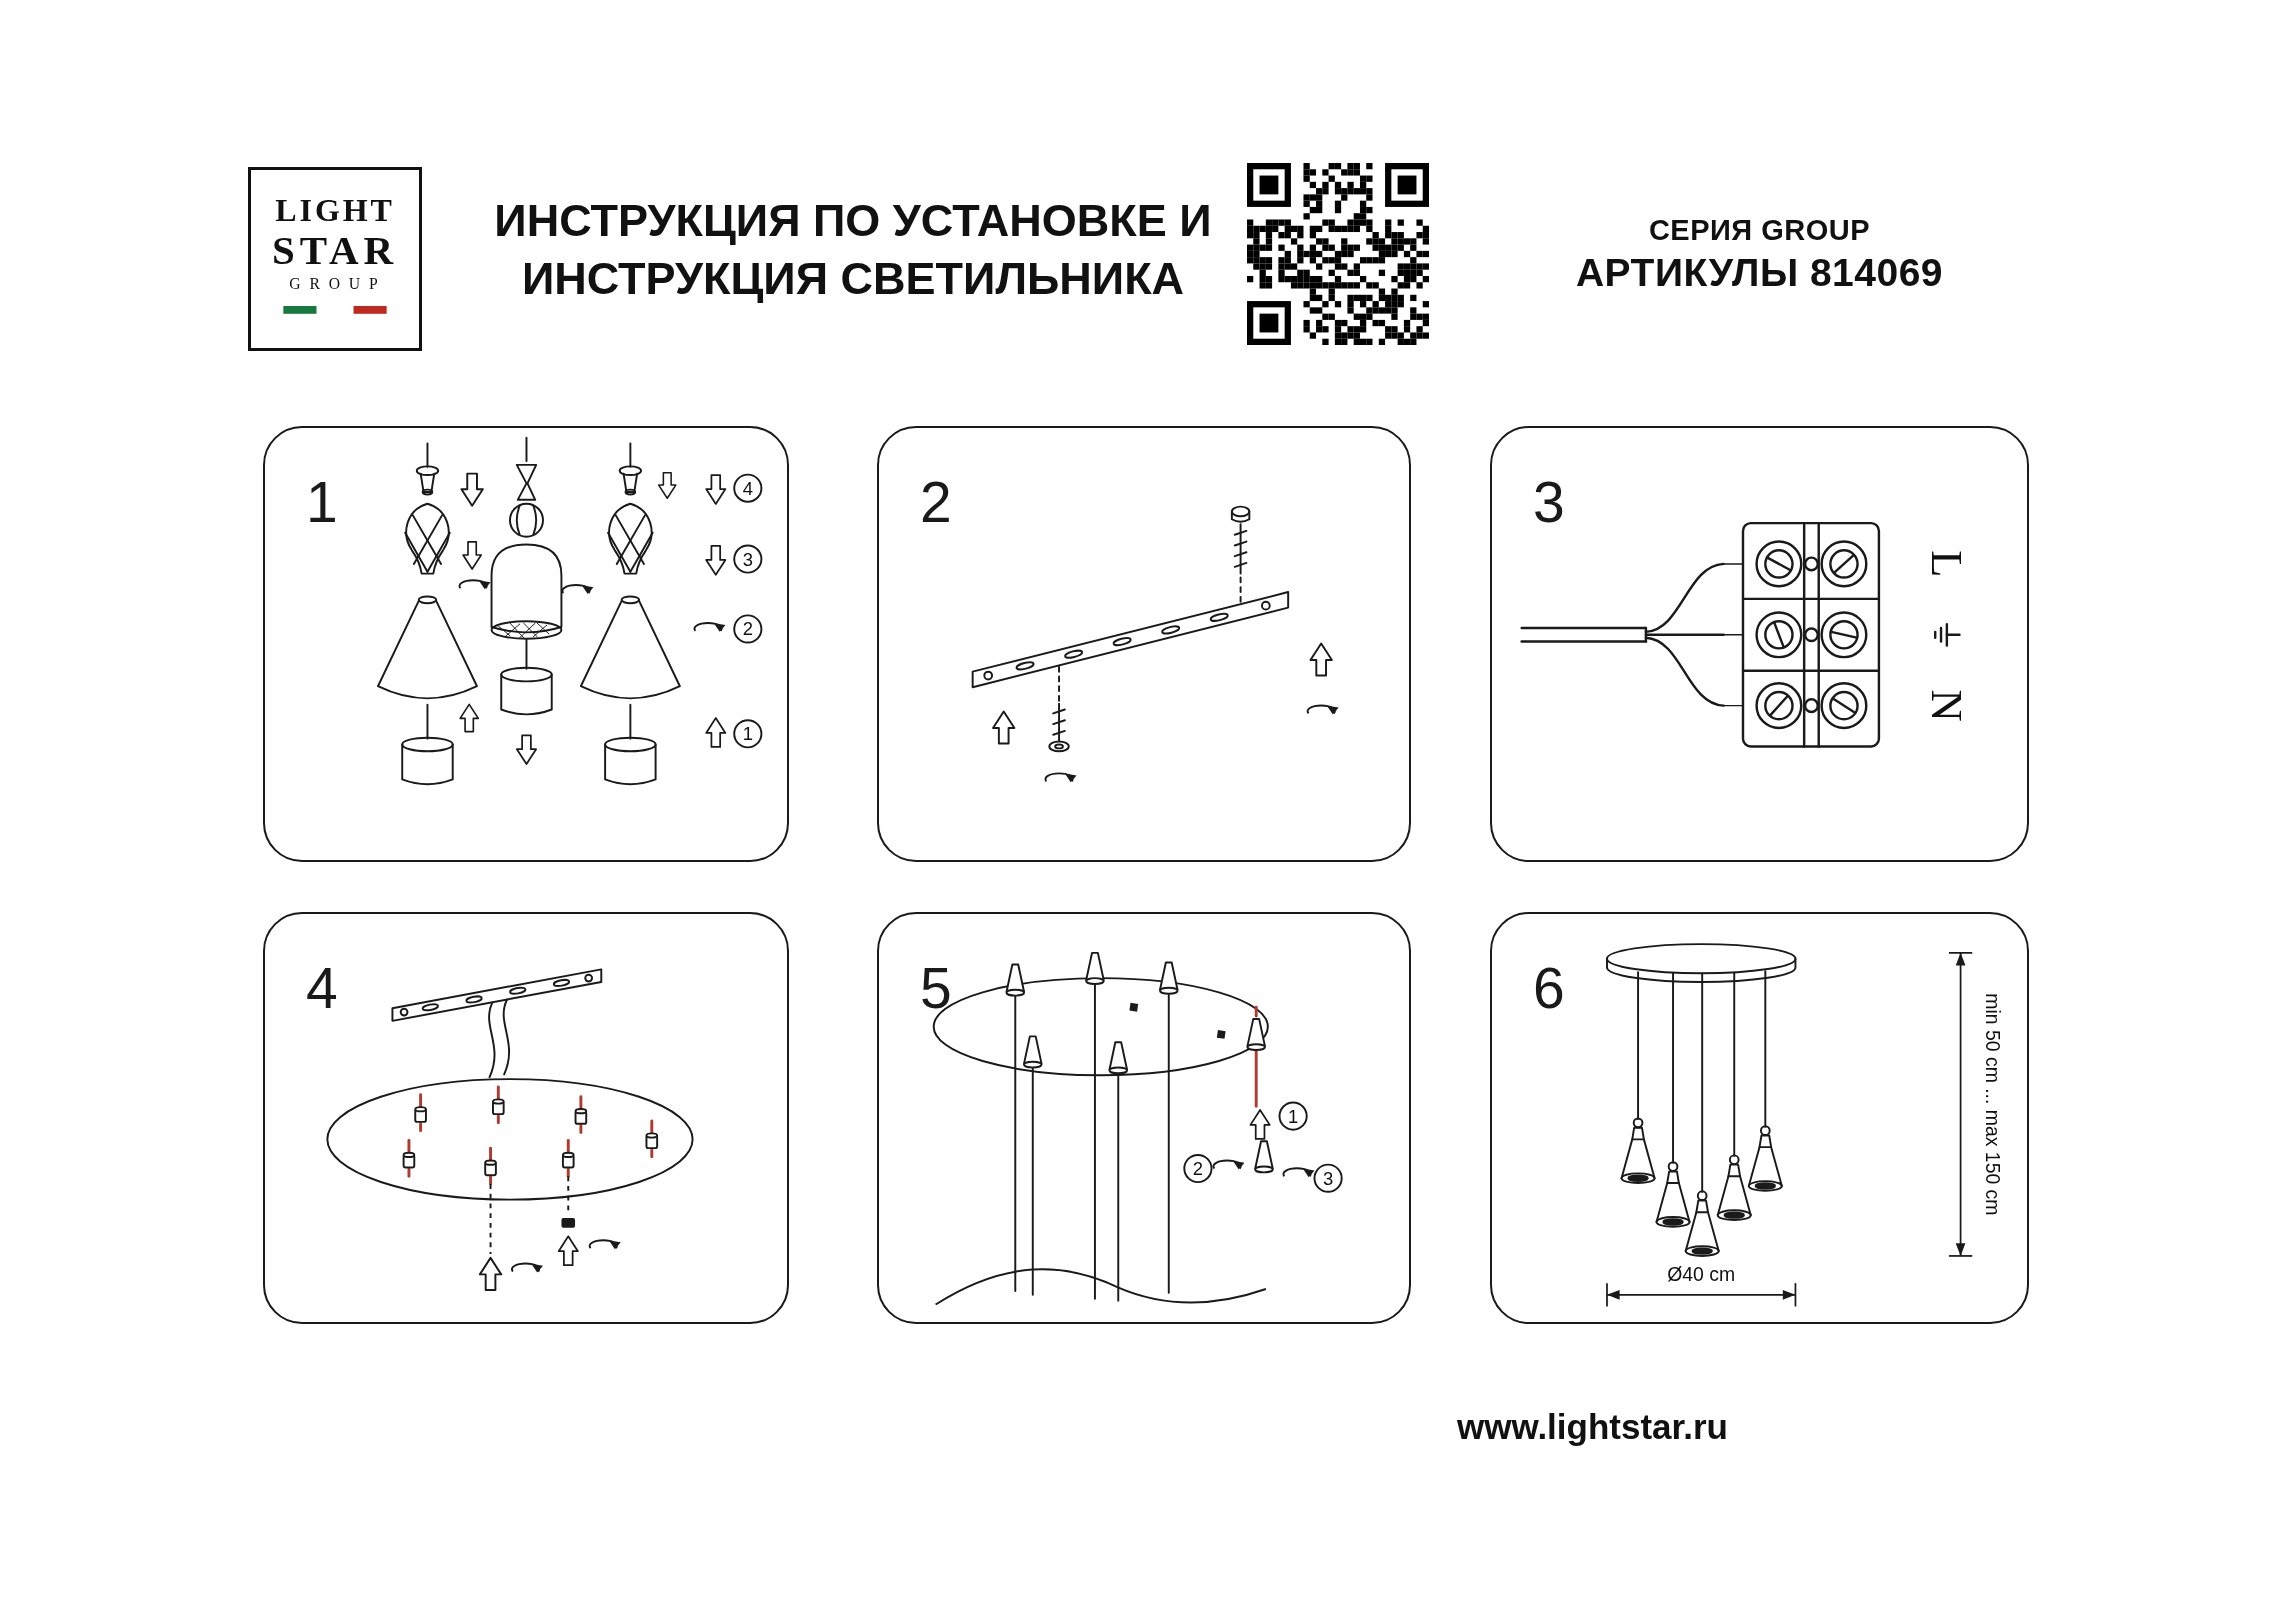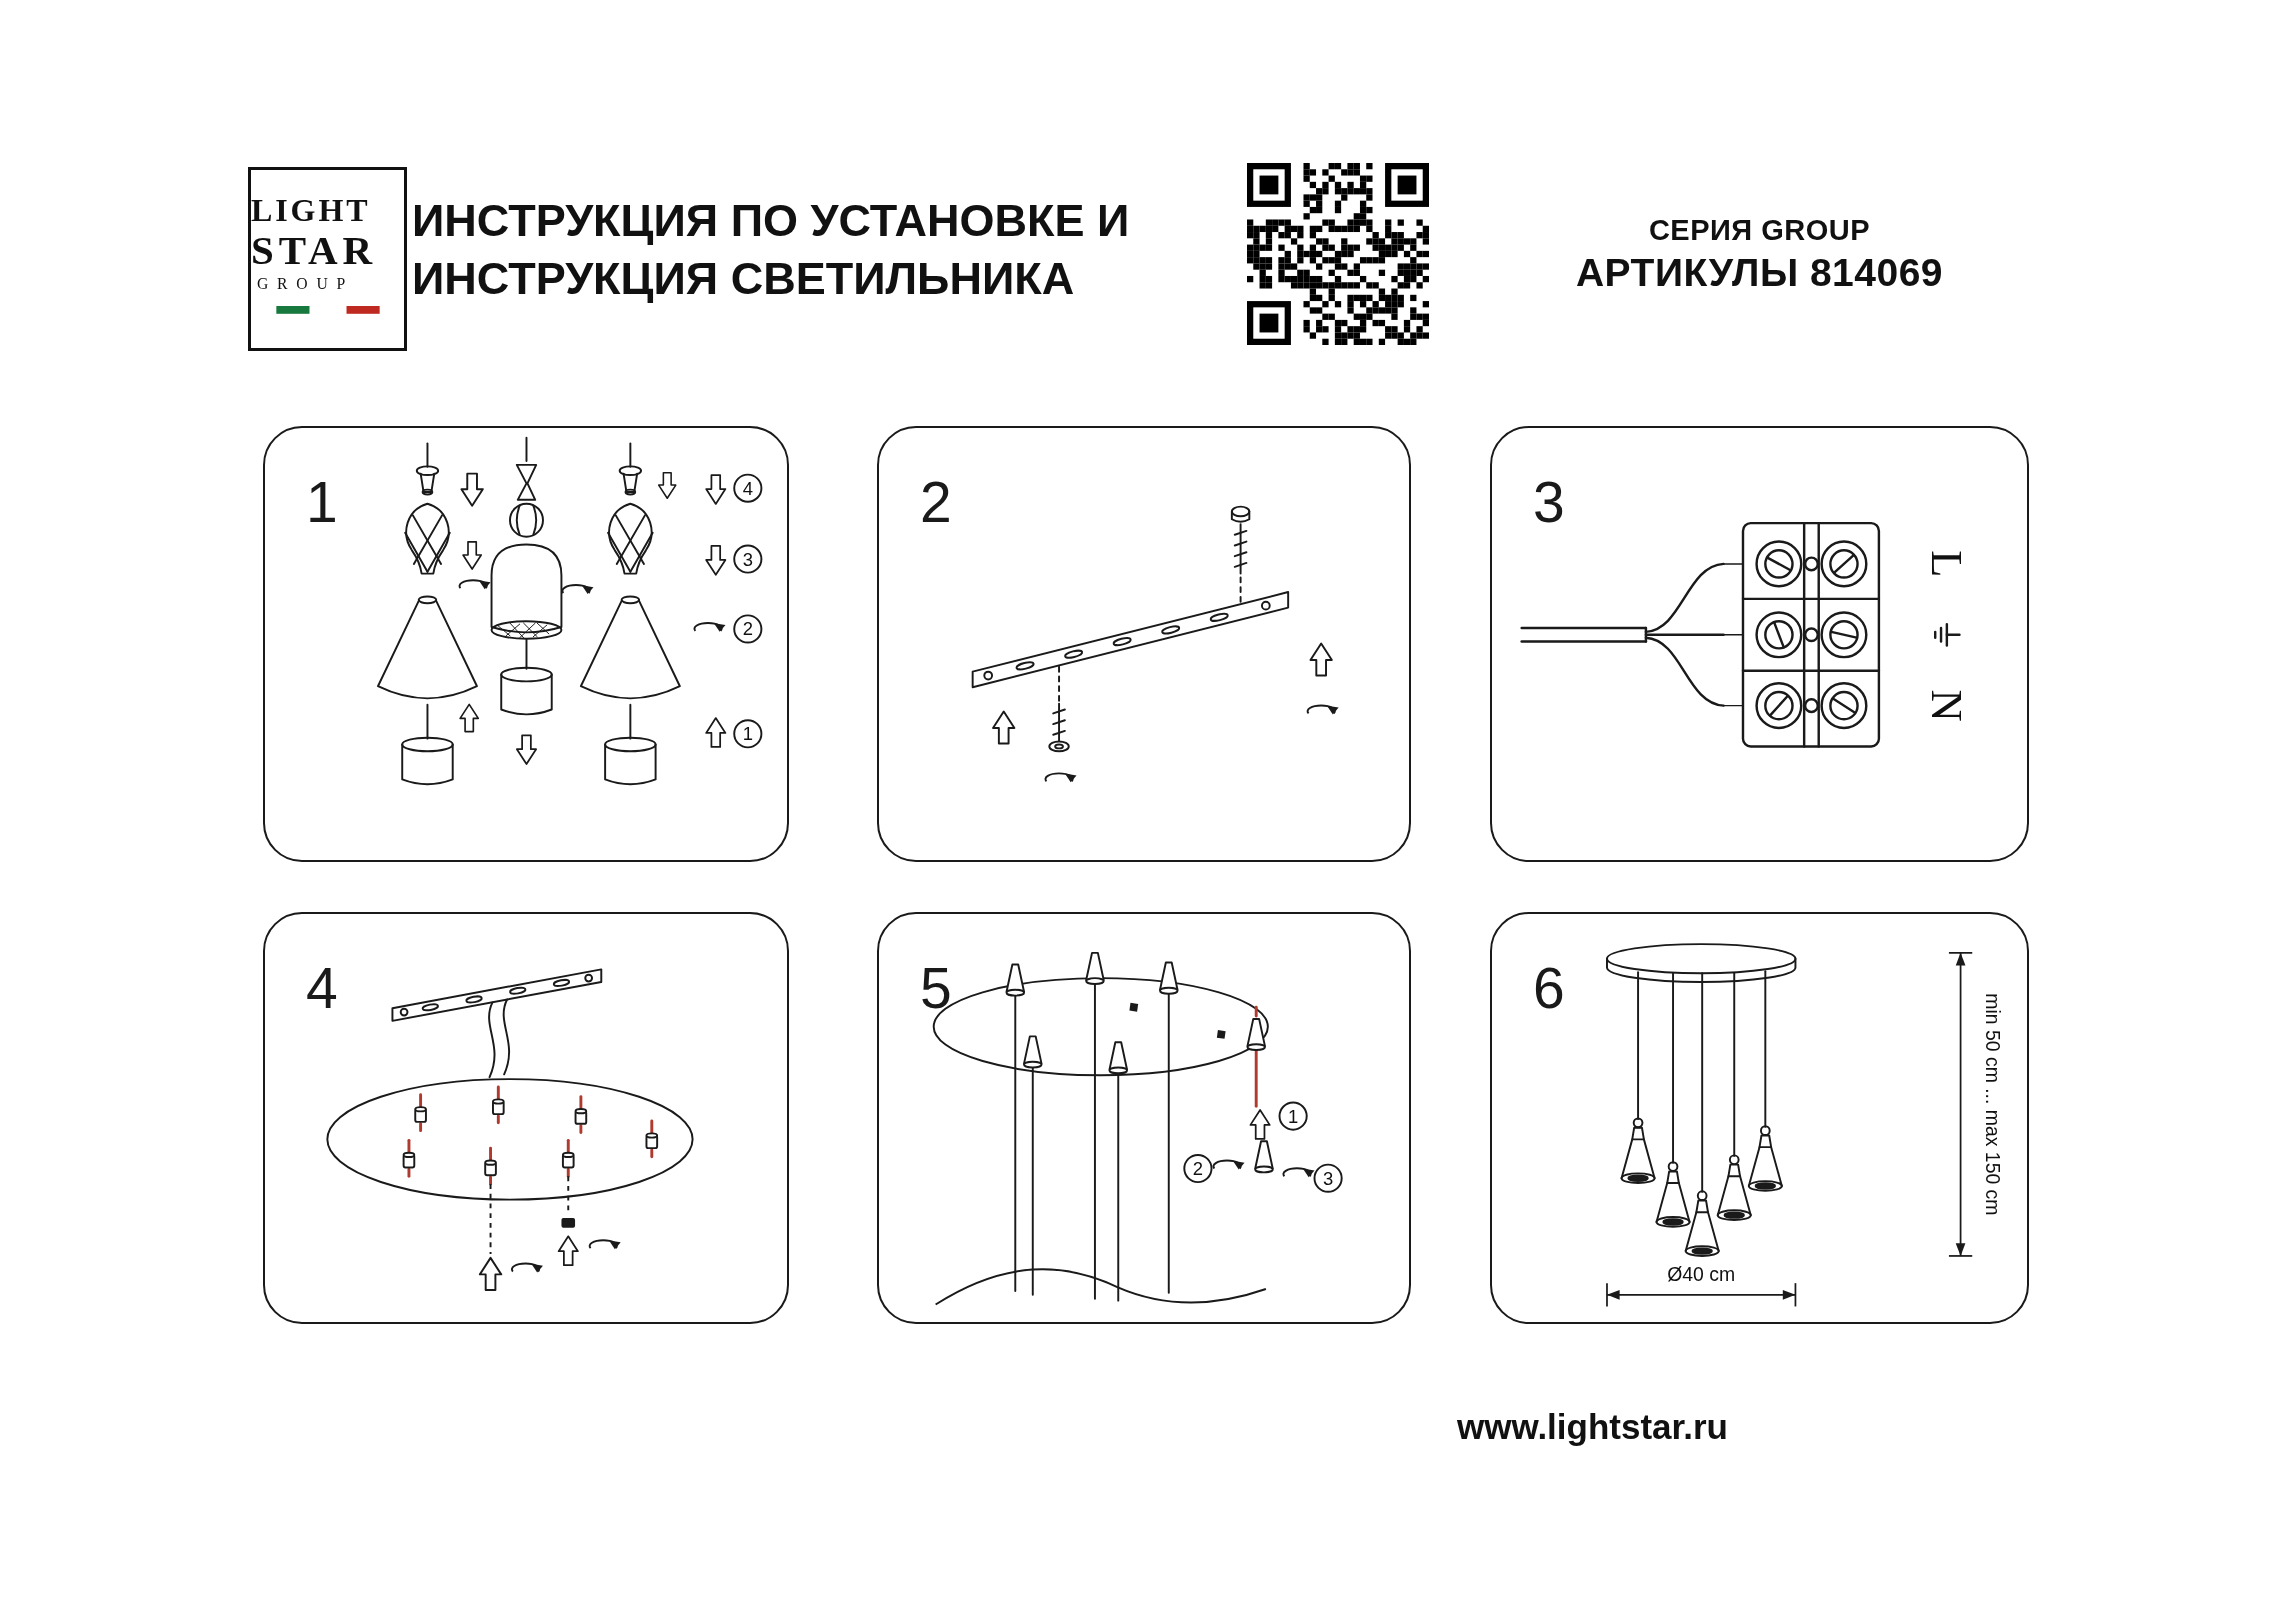--- a/index.html
+++ b/index.html
@@ -2,27 +2,27 @@
 <html><head>
 <meta charset="utf-8">
 <style>
   * { margin:0; padding:0; box-sizing:border-box; }
   html,body { background:#ffffff; }
   body { width:2293px; height:1621px; position:relative; font-family:"Liberation Sans", sans-serif; color:#111; }
 
   .sheet { position:absolute; inset:0; background:#fff; }
 
   
-  .logo { position:absolute; left:248px; top:167px; width:159px; height:184px; border:3.9px solid #111; padding-top:21.6px; }
+  .logo { position:absolute; left:248px; top:167px; width:174px; height:184px; border:3.9px solid #111; text-align:center; padding-top:21.6px; }
   .logo-light { font-family:"Liberation Serif", serif; font-weight:bold; font-size:32px; letter-spacing:2.9px; }
   .logo-star  { font-family:"Liberation Serif", serif; font-weight:bold; font-size:41px; letter-spacing:4.9px; line-height:1.05; }
   .logo-group { font-family:"Liberation Serif", serif; font-size:15.7px; letter-spacing:8.8px; margin-top:3px; margin-left:5.9px; }
   .logo-flag  { display:block; margin:13.7px auto 0 auto; }
 
-  .title { position:absolute; left:412px; top:192px; width:882px; text-align:left; font-weight:bold; font-size:45px; line-height:1.28; }
+  .title { position:absolute; left:412px; top:192px; width:882px; text-align:center; font-weight:bold; font-size:45px; line-height:1.28; }
 
   .qr { position:absolute; left:1247px; top:163px; width:182px; height:182px; }
 
   .series-block { position:absolute; left:1529px; top:214px; width:461px; text-align:center; }
   .series-label { font-weight:bold; font-size:29px; letter-spacing:0.5px; }
   .article-label { font-weight:bold; font-size:39px; margin-top:4px; letter-spacing:0.5px; }
 
   
   .panel { position:absolute; border:2.9px solid #1a1a1a; border-radius:39px; background:#fff; }
   .panel svg.diag { position:absolute; left:0; top:0; width:100%; height:100%; }

